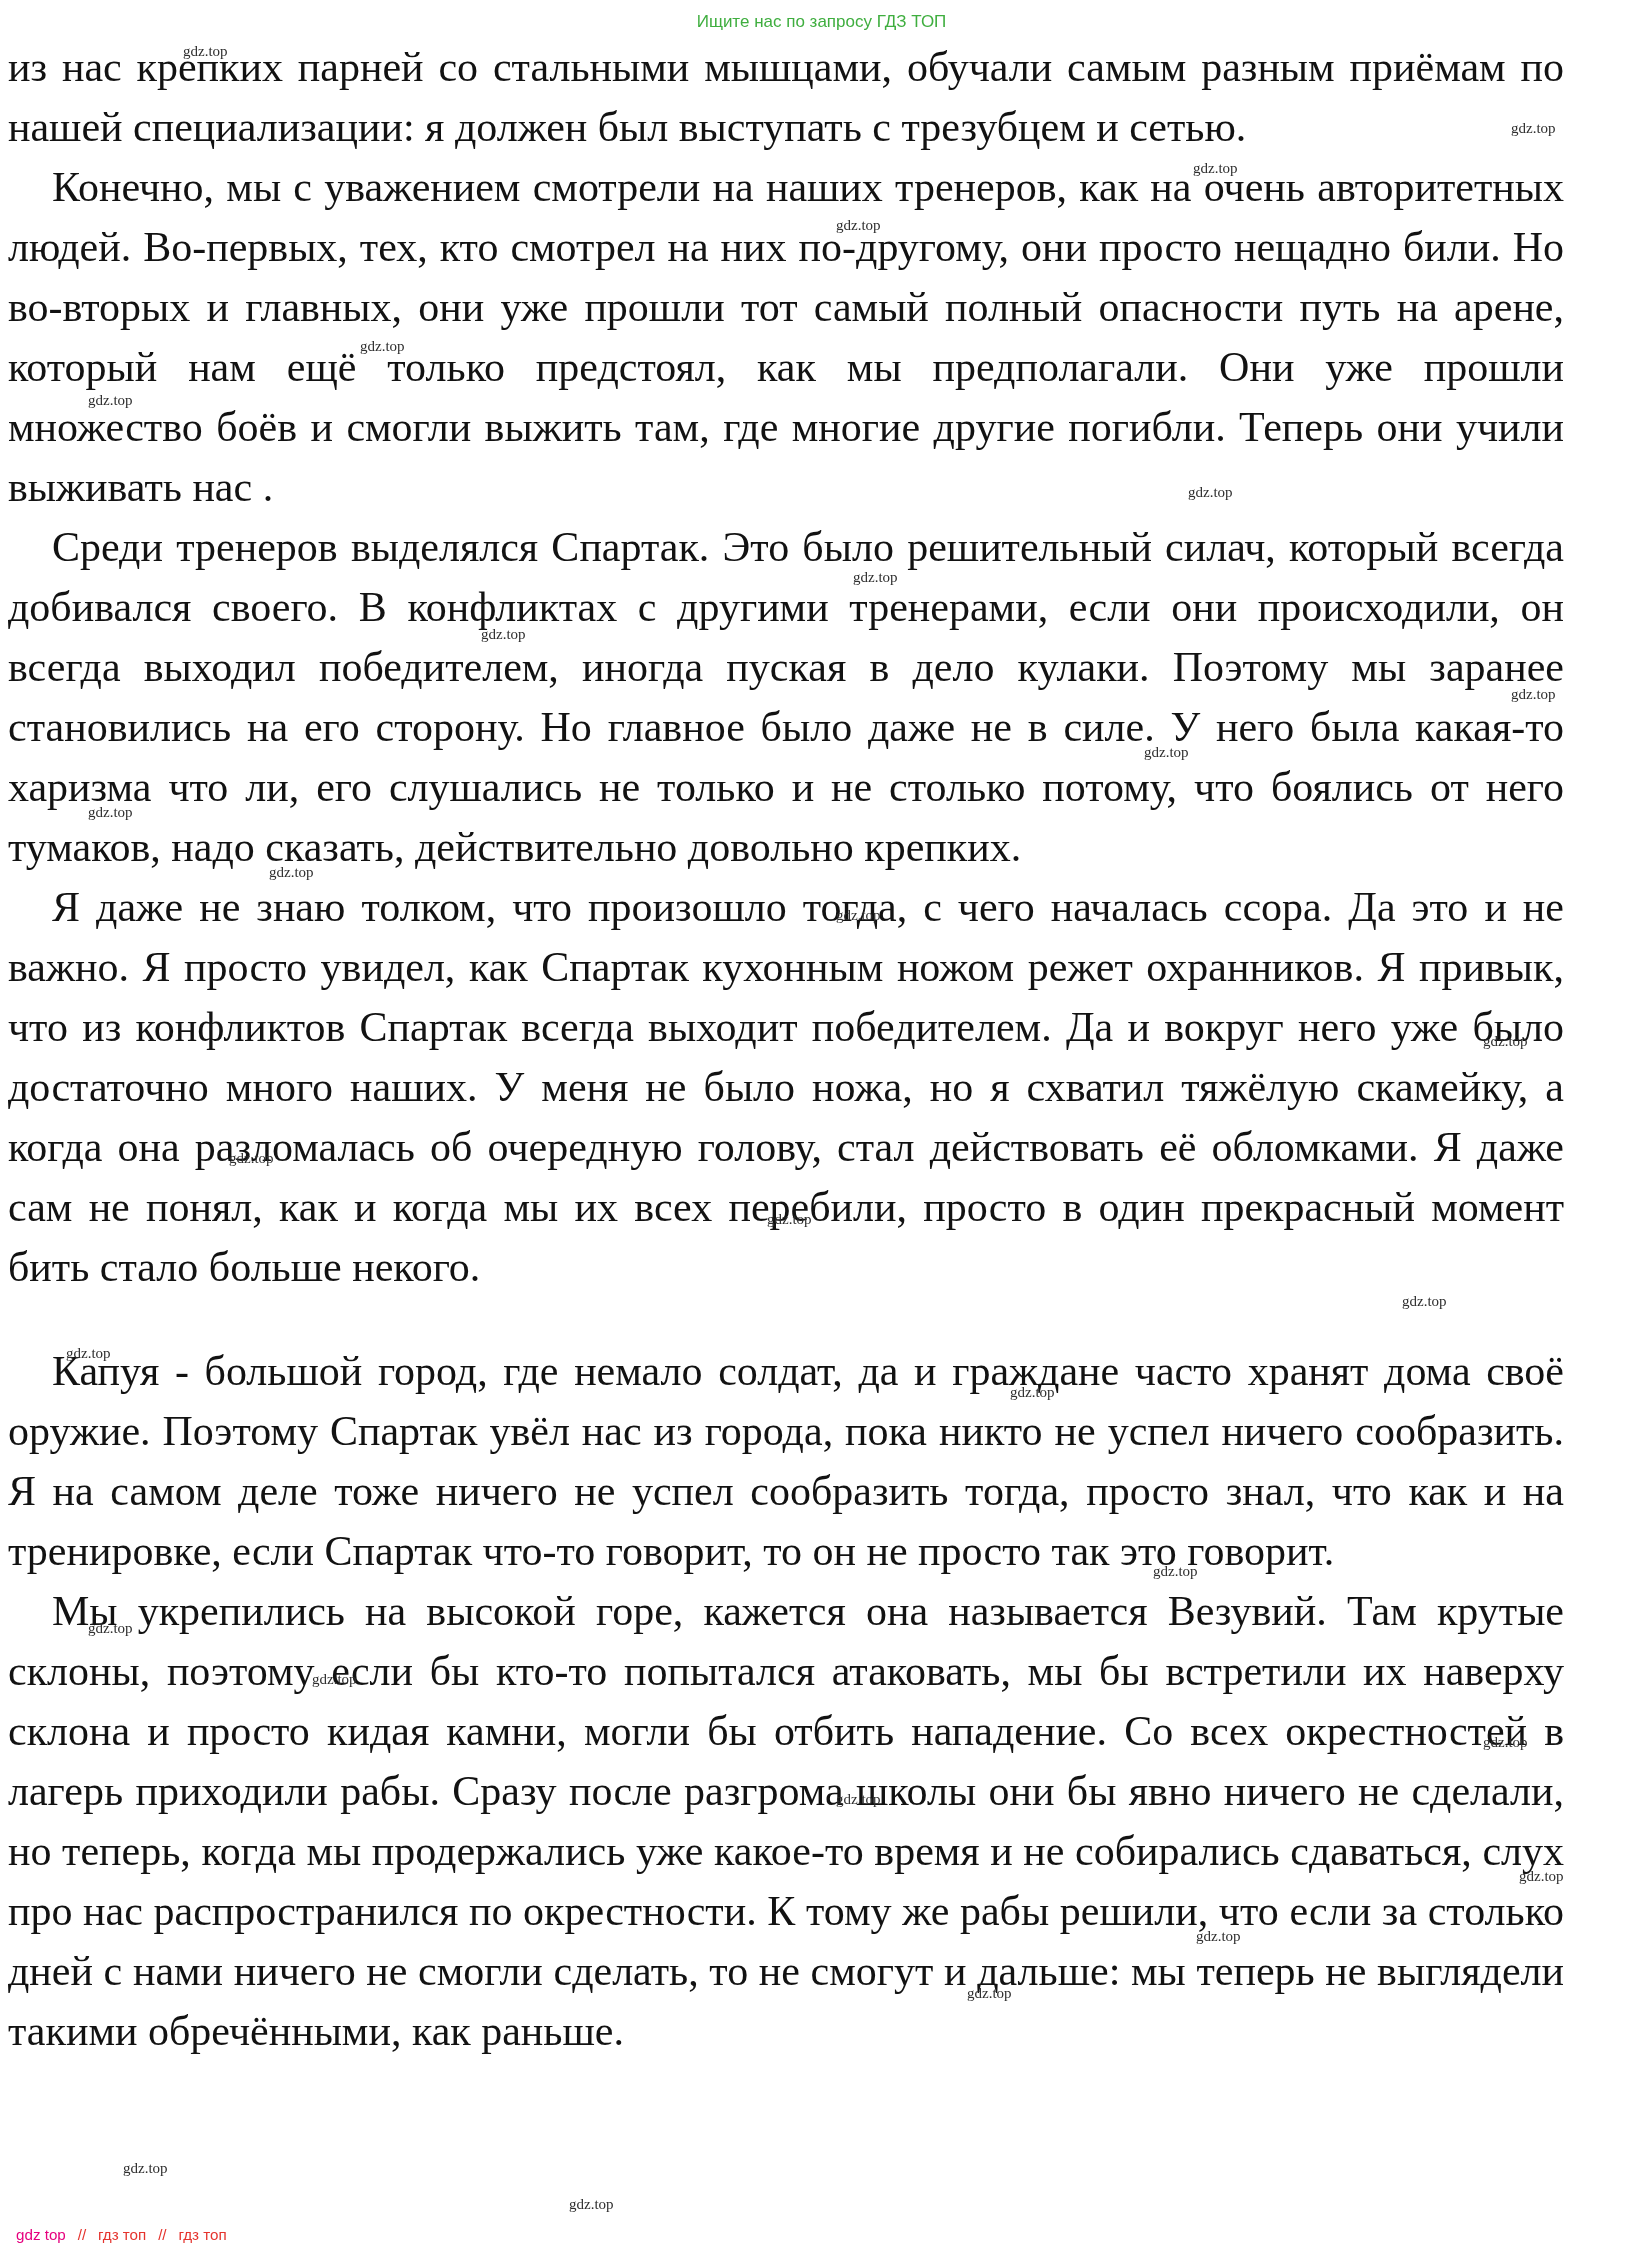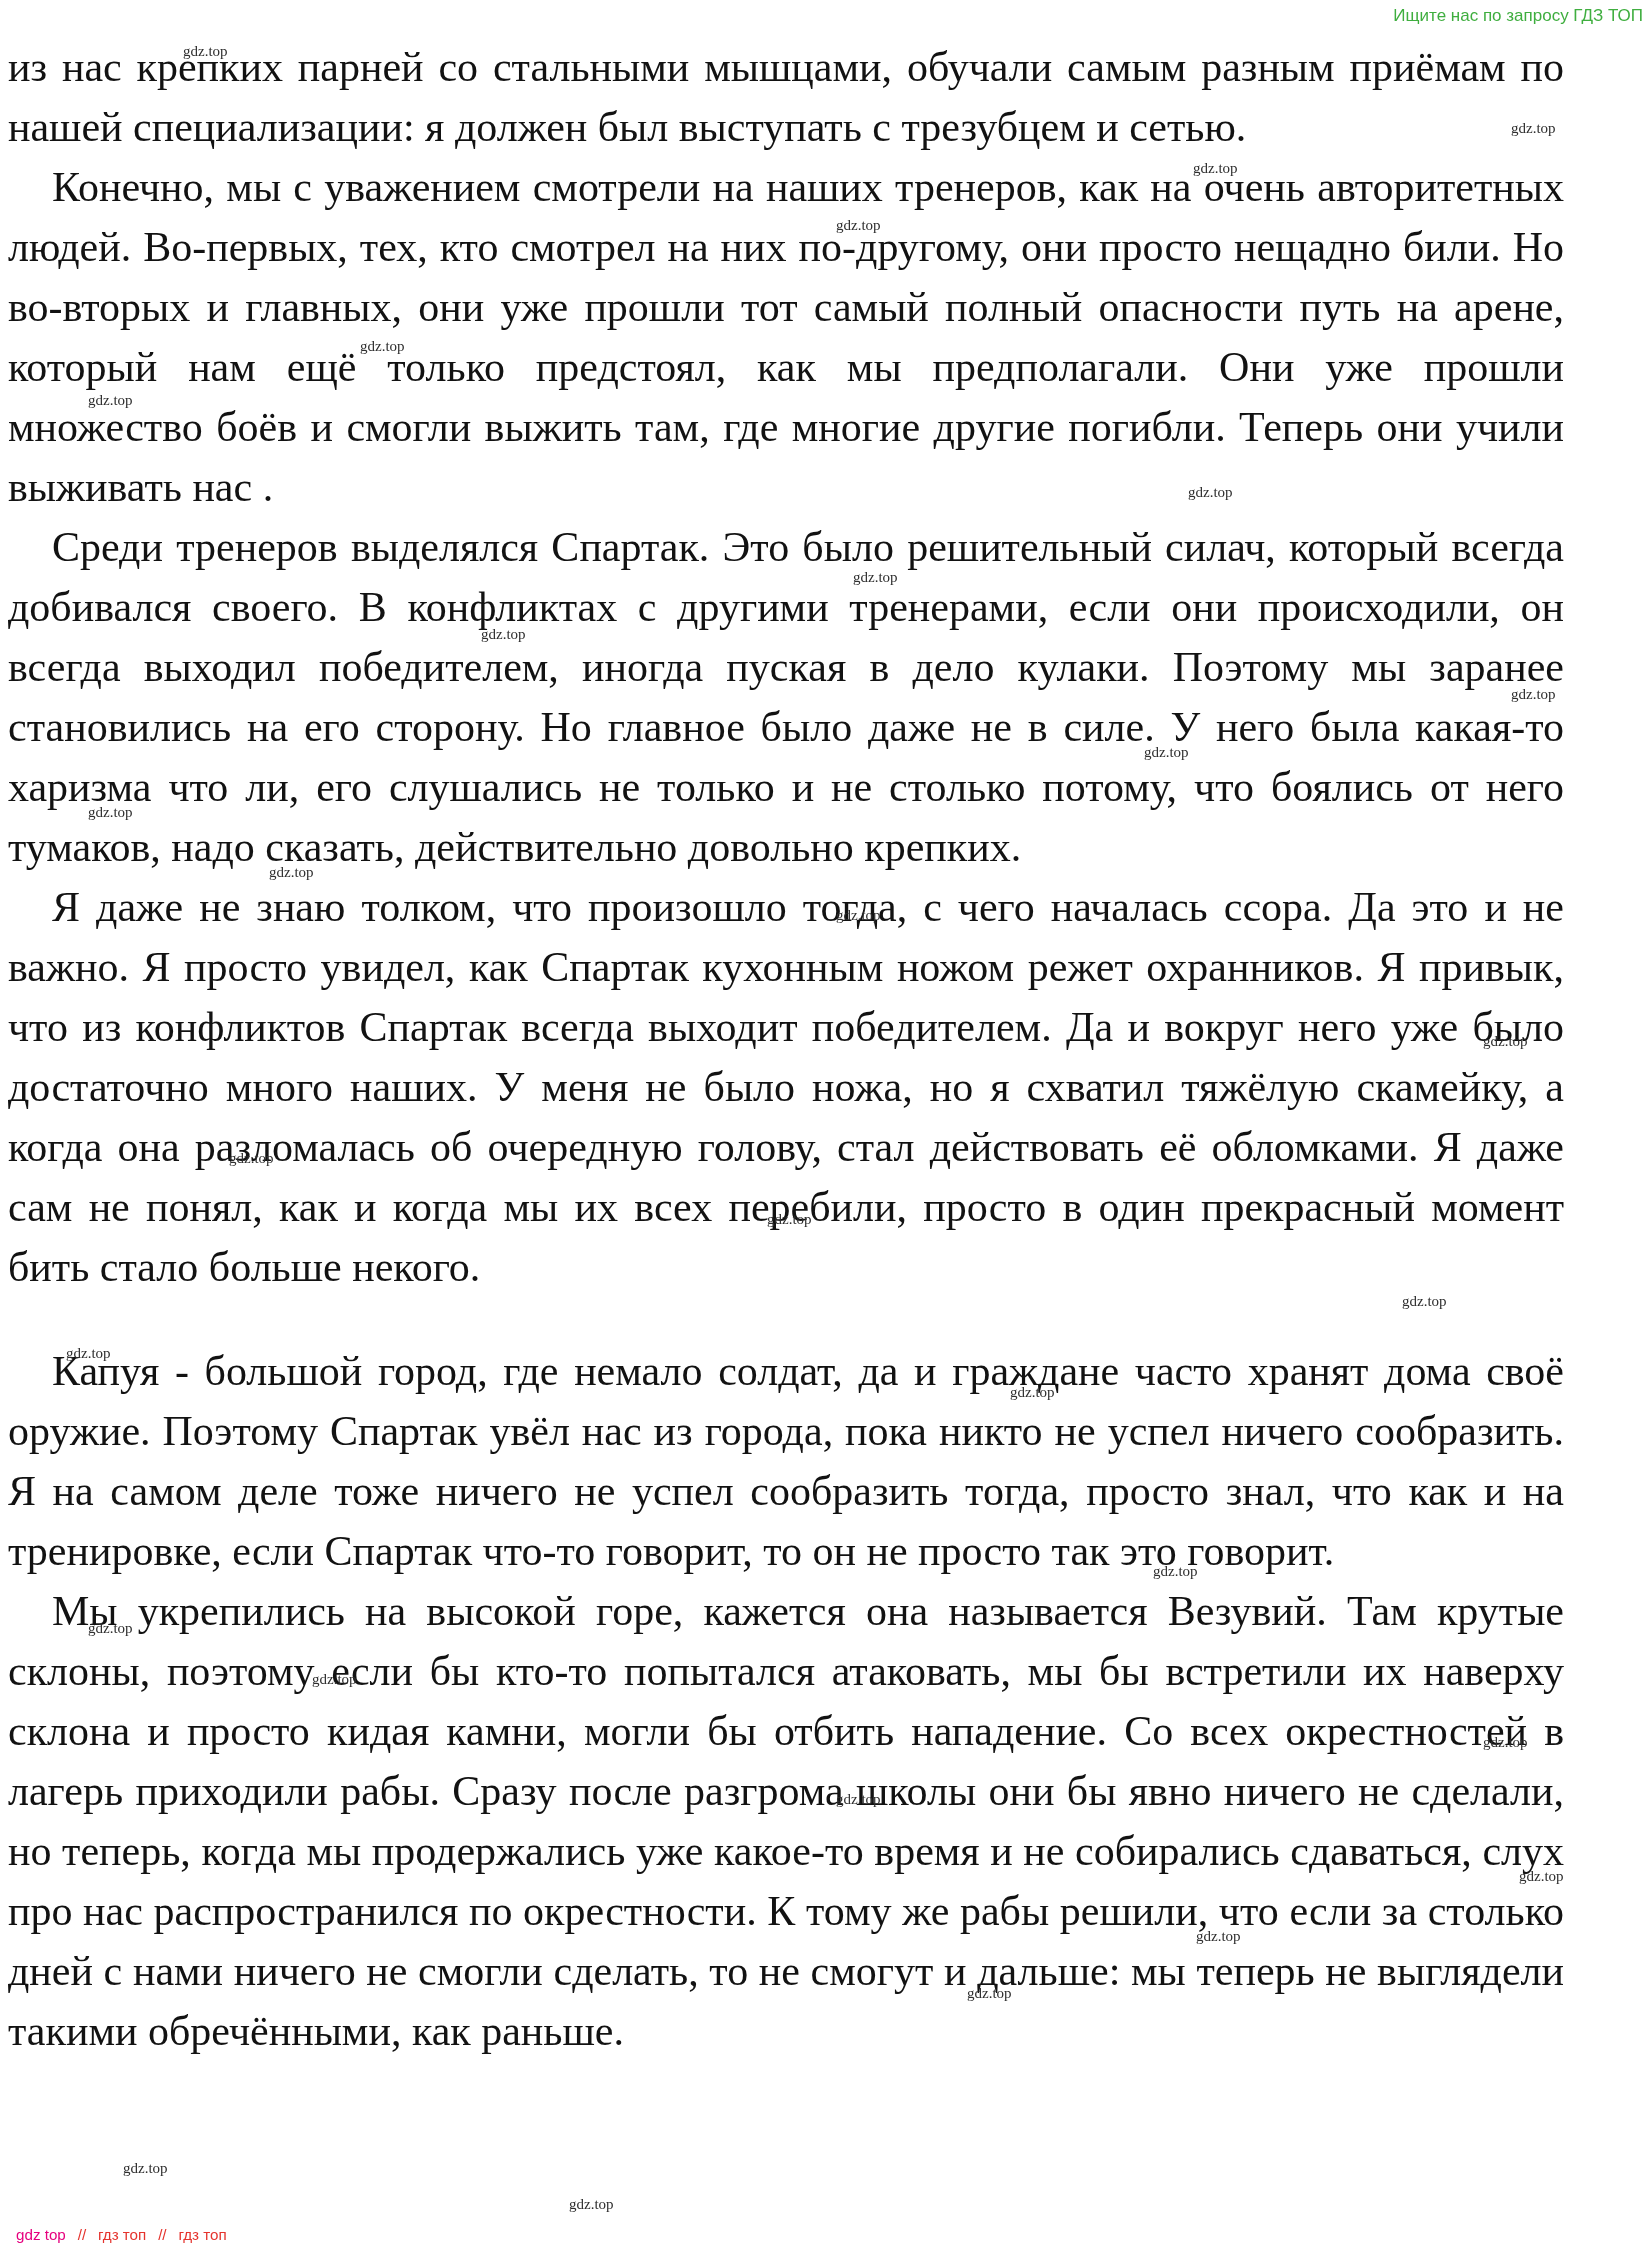--- a/index.html
+++ b/index.html
@@ -8,24 +8,24 @@
     position: relative;
     width: 1643px;
     height: 2261px;
     background: #ffffff;
     font-family: "Liberation Serif", serif;
     color: var(--text, #121212);
     overflow: hidden;
   }
   .promo {
     position: absolute;
-    top: 6px;
+    top: 12px;
     left: 0;
     width: 100%;
-    text-align: right;
+    text-align: center;
     font-family: "Liberation Sans", sans-serif;
     font-size: 17px;
     color: var(--promo-green, #3fae3f);
   }
   .content {
     position: absolute;
     top: 37px;
     left: 8px;
     right: 79px;
     font-size: 42px;

